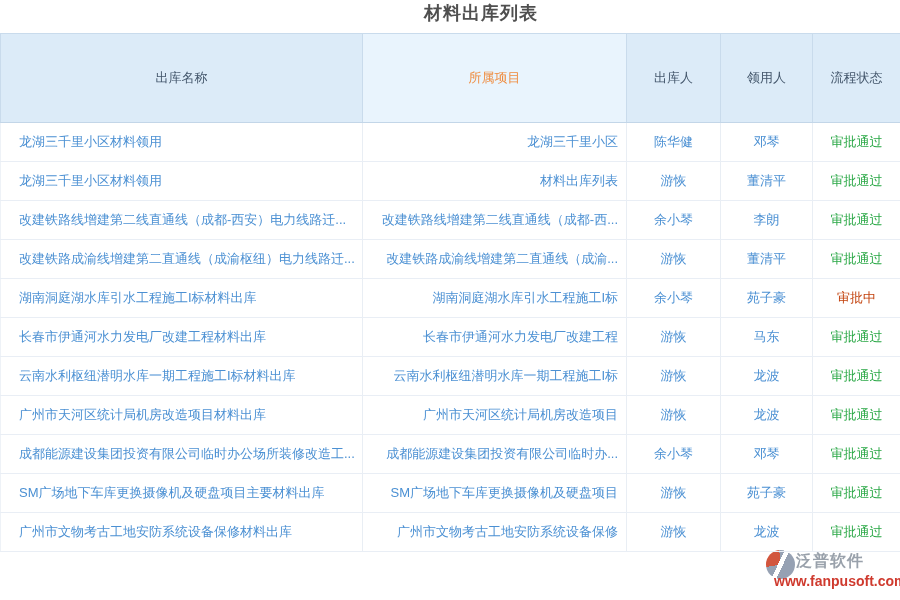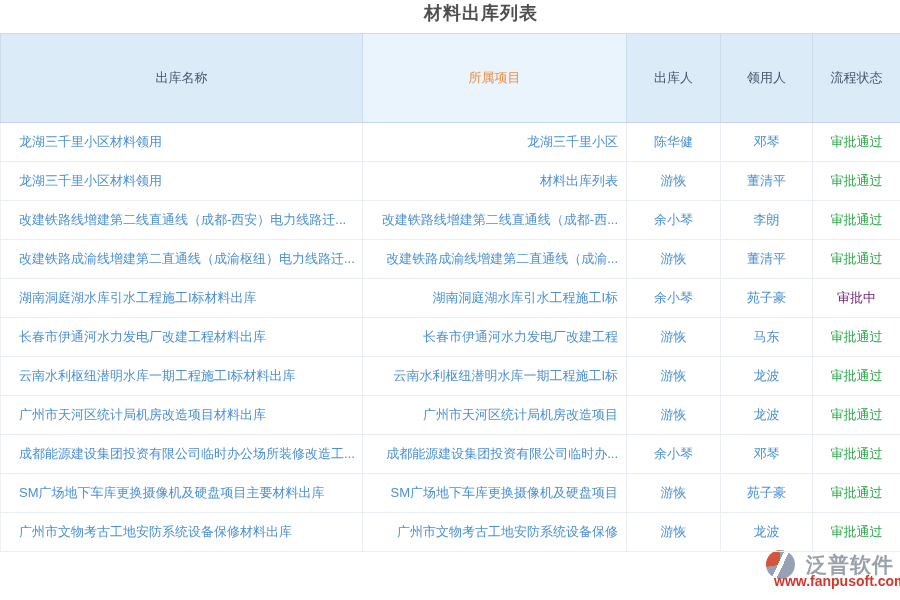--- a/index.html
+++ b/index.html
@@ -45,23 +45,23 @@
     top: 6px;
     width: 29px;
     height: 29px;
     border-radius: 50%;
     background:
       linear-gradient(115deg, rgba(255,255,255,0) 44%, #ffffff 44%, #ffffff 56%, rgba(255,255,255,0) 56%),
       conic-gradient(from -100deg, #d2553d 0 95deg, #96a1b3 95deg 360deg);
   }
   .wm-brand {
     position: absolute;
-    left: 40px;
+    left: 30px;
     top: 7px;
-    font-size: 21px;
+    font-size: 16px;
     font-weight: bold;
     color: #99a1ab;
     letter-spacing: 1px;
     white-space: nowrap;
     text-shadow: 1px 1px 0 #ffffff;
   }
   .wm-url {
     position: absolute;
     left: 8px;
     top: 29px;
@@ -173,21 +173,21 @@
     <td class="c-proj">改建铁路成渝线增建第二直通线（成渝...</td>
     <td>游恢</td>
     <td>董清平</td>
     <td style="color: rgb(42, 168, 70);">审批通过</td>
   </tr>
         <tr>
     <td class="c-name">湖南洞庭湖水库引水工程施工I标材料出库</td>
     <td class="c-proj">湖南洞庭湖水库引水工程施工I标</td>
     <td>余小琴</td>
     <td>苑子豪</td>
-    <td style="color: #701a75;">审批中</td>
+    <td style="color: #c2410c;">审批中</td>
   </tr>
         <tr>
     <td class="c-name">长春市伊通河水力发电厂改建工程材料出库</td>
     <td class="c-proj">长春市伊通河水力发电厂改建工程</td>
     <td>游恢</td>
     <td>马东</td>
     <td style="color: rgb(42, 168, 70);">审批通过</td>
   </tr>
         <tr>
     <td class="c-name">云南水利枢纽潜明水库一期工程施工I标材料出库</td>

